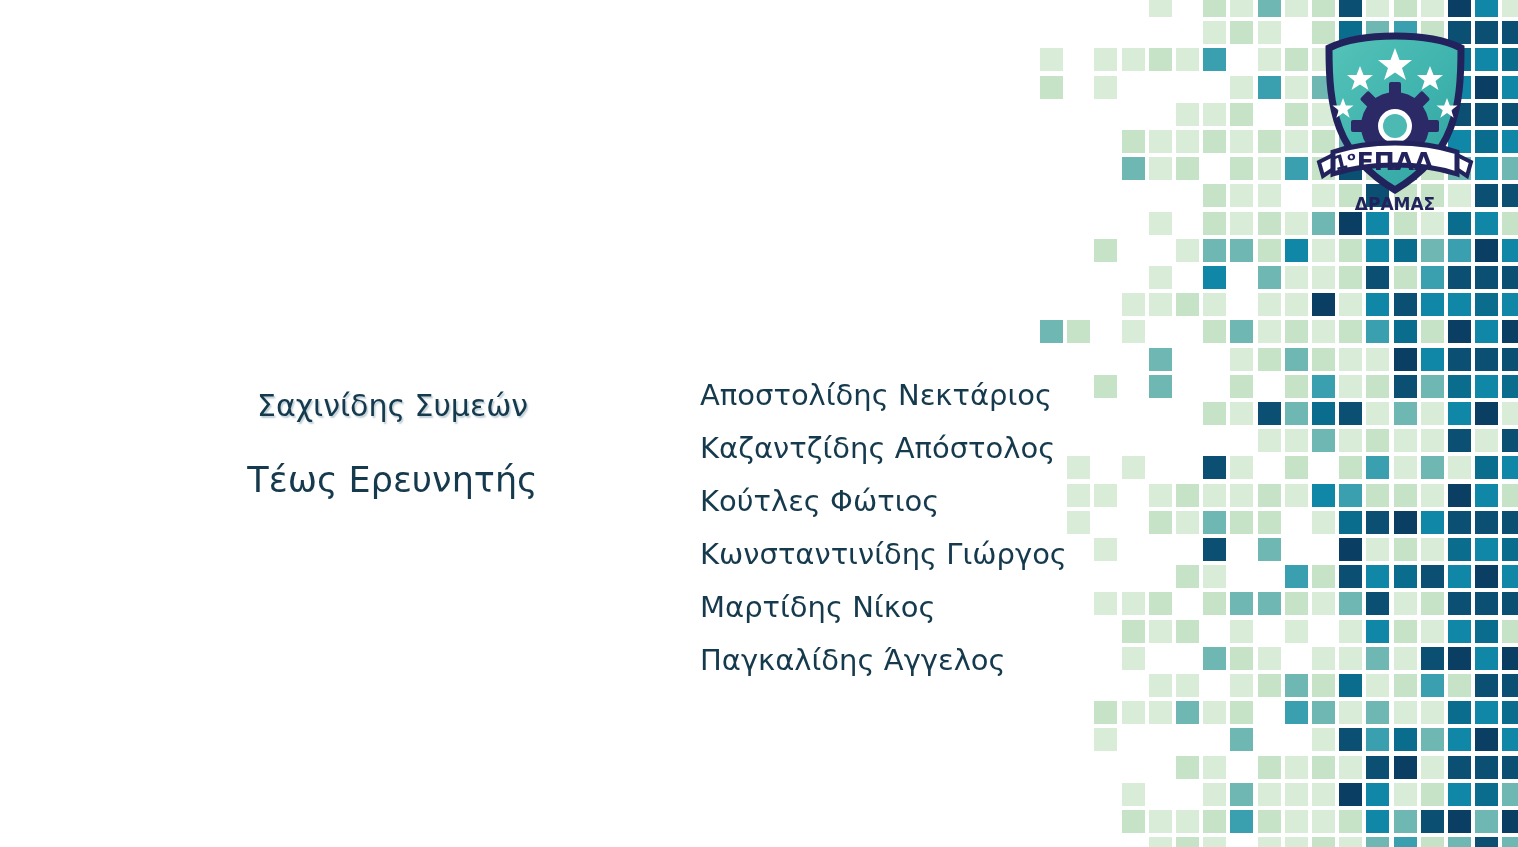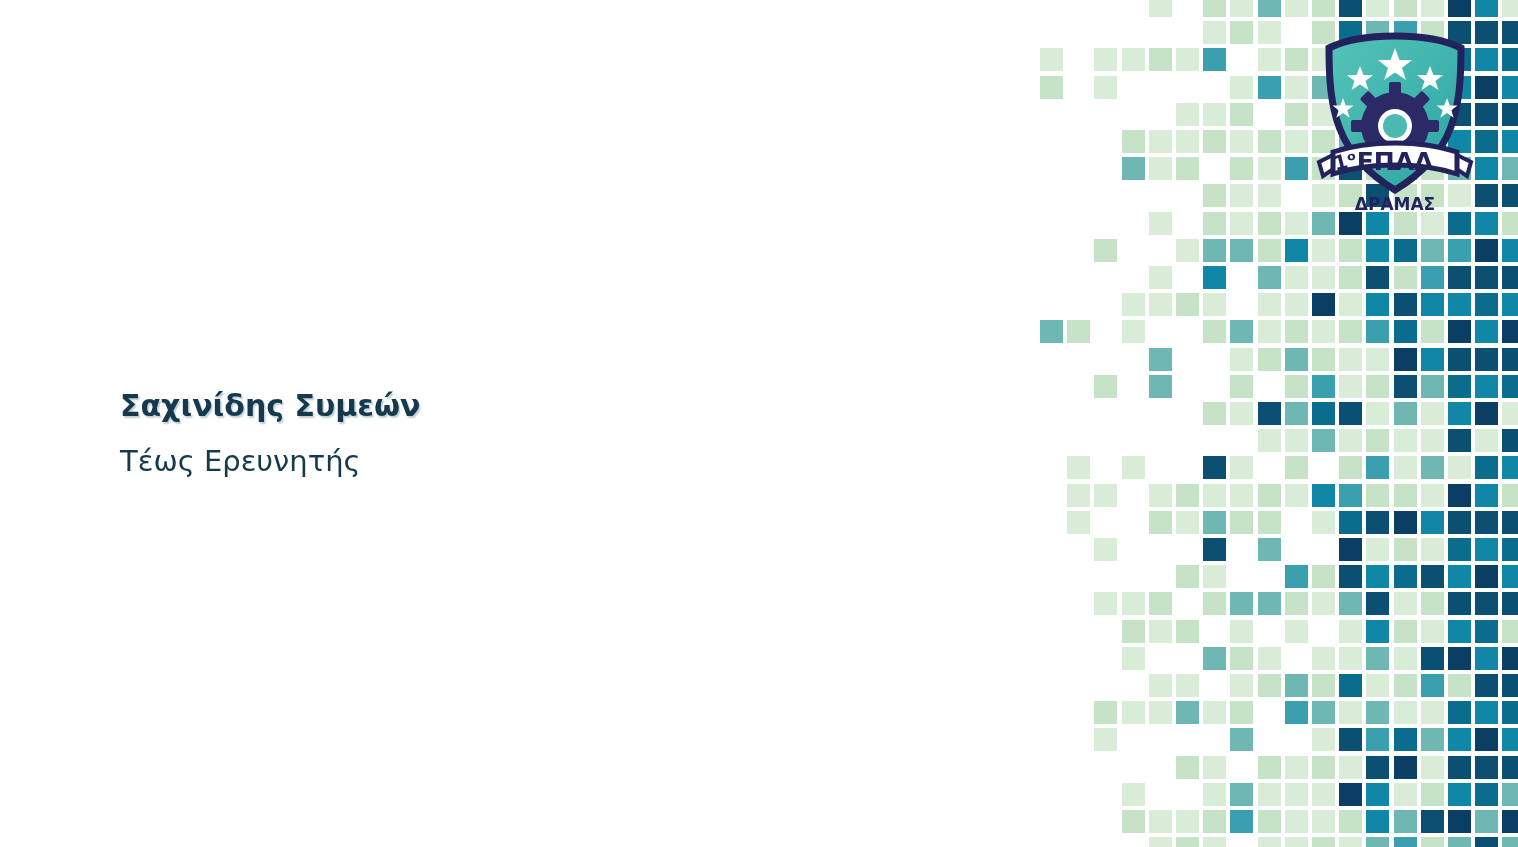--- a/index.html
+++ b/index.html
@@ -52,26 +52,26 @@
   }
   #col-left .head{margin-left:26px;}
   #col-right .head{margin-left:22px;}
 
   .sub{
     font-family:"DejaVu Sans", sans-serif;
     color:#15394d;
     font-size:29px;line-height:1.22;
   }
   .lead{
-    font-weight:bold;font-size:30px;
+    font-weight:normal;font-size:30px;
     text-shadow:1.5px 1.5px 1.5px rgba(130,160,175,.5);
-    margin-top:23px;
+    text-align:center;margin-top:23px;
   }
   .role{text-align:center;margin-top:15px;font-size:29px;}
-  .aff{margin-top:17px;font-size:29px;line-height:1.33;}
+  .aff{text-align:center;margin-top:32px;font-size:35px;line-height:1.33;}
 
   .names{margin-top:16px;}
   .name{
     font-family:"DejaVu Sans", sans-serif;
     color:#15394d;font-size:29px;line-height:1.0;
     margin-bottom:24px;white-space:nowrap;
     position:relative;z-index:5;
   }
   .name:last-child{margin-bottom:0;}
 
@@ -498,20 +498,28 @@
       <div class="sq" style="left: 462.4px; top: 837.2px; width: 23px; height: 23px; background: rgb(111, 183, 178);"></div>
     </div>
 
 
   <div class="col" id="col-left">
     <div class="sub lead">Σαχινίδης Συμεών</div>
     <div class="sub aff">Τέως Ερευνητής</div>
   </div>
 
   <div class="col" id="col-right">
+    <div class="names" id="student-names">
+        <div class="name">Αποστολίδης Νεκτάριος</div>
+        <div class="name">Καζαντζίδης Απόστολος</div>
+        <div class="name">Κούτλες Φώτιος</div>
+        <div class="name">Κωνσταντινίδης Γιώργος</div>
+        <div class="name">Μαρτίδης  Νίκος</div>
+        <div class="name">Παγκαλίδης Άγγελος</div>
+      </div>
   </div>
 
   <div id="logo">
     <svg viewBox="0 0 172 198" width="172" height="198" aria-hidden="true">
       <defs>
         <linearGradient id="shieldg" x1="0" y1="0" x2="1" y2="1">
           <stop offset="0" stop-color="#55c3b8"></stop>
           <stop offset="0.55" stop-color="#3fb3ae"></stop>
           <stop offset="1" stop-color="#2f9f9f"></stop>
         </linearGradient>

